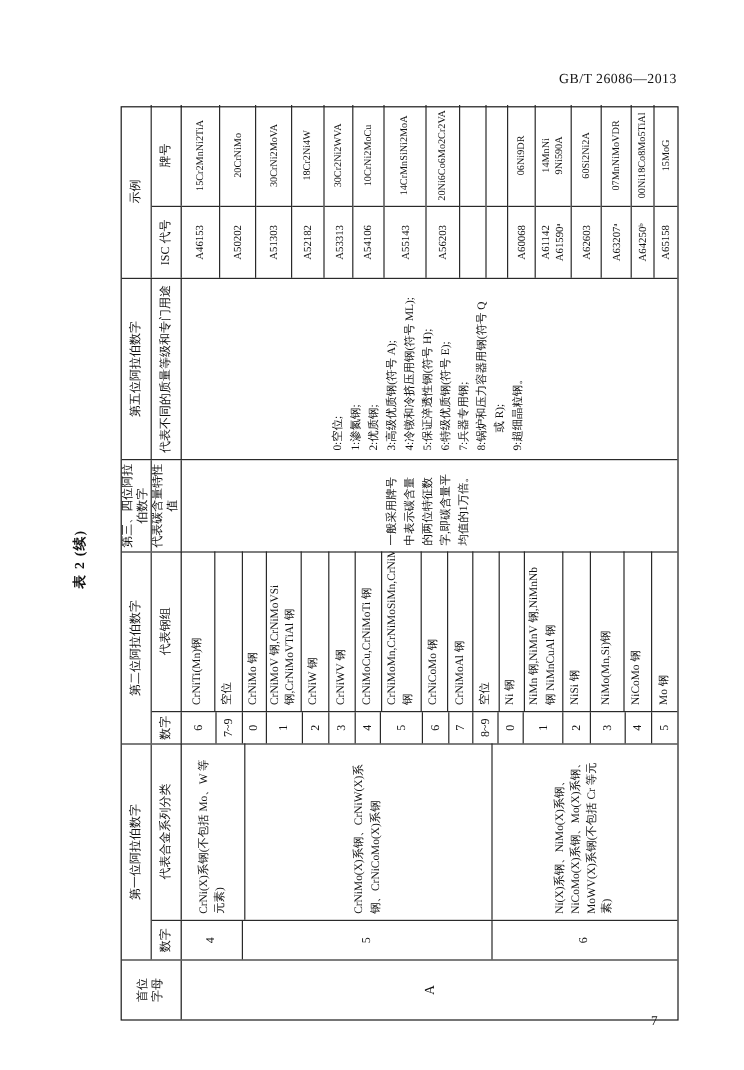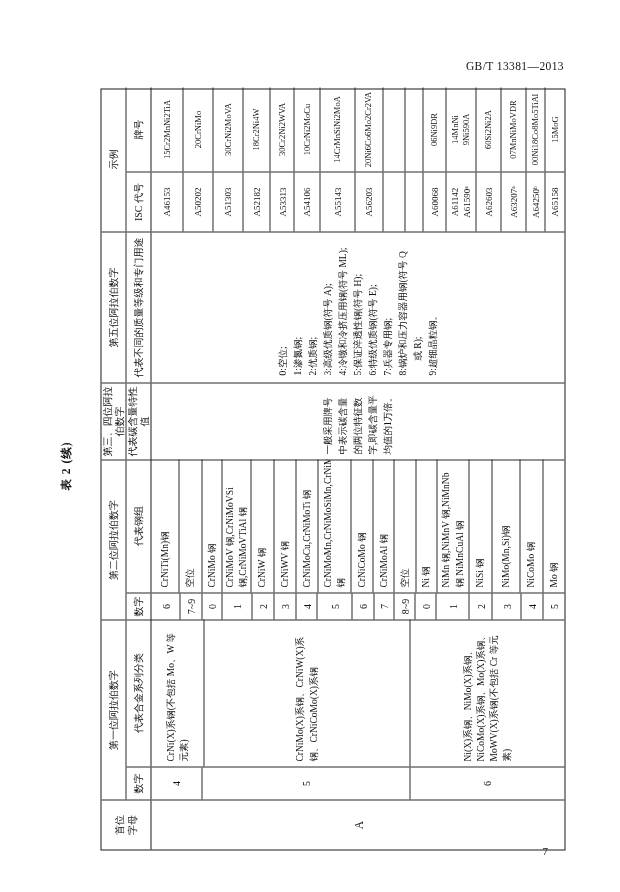--- a/index.html
+++ b/index.html
@@ -78,21 +78,21 @@
   .grade {
     flex: 1 1 auto; border-bottom: none;
     font-size: 8.5px; text-align: center; white-space: pre-line; line-height: 1.35; padding: 0 1px;
   }
 </style>
 </head>
 <body>
 
 <div class="page">
 
-  <div class="doc-ref">GB/T 13381—2013</div>
+  <div class="doc-ref">GB/T 26086—2013</div>
 
   <div class="caption">表 2 (续)</div>
 
   <div class="land">
 
     <div class="col" style="flex:0 0 50px">
       <div class="hcell h50 hsep">
         <span>首位</span>
         <span>字母</span>
       </div>

